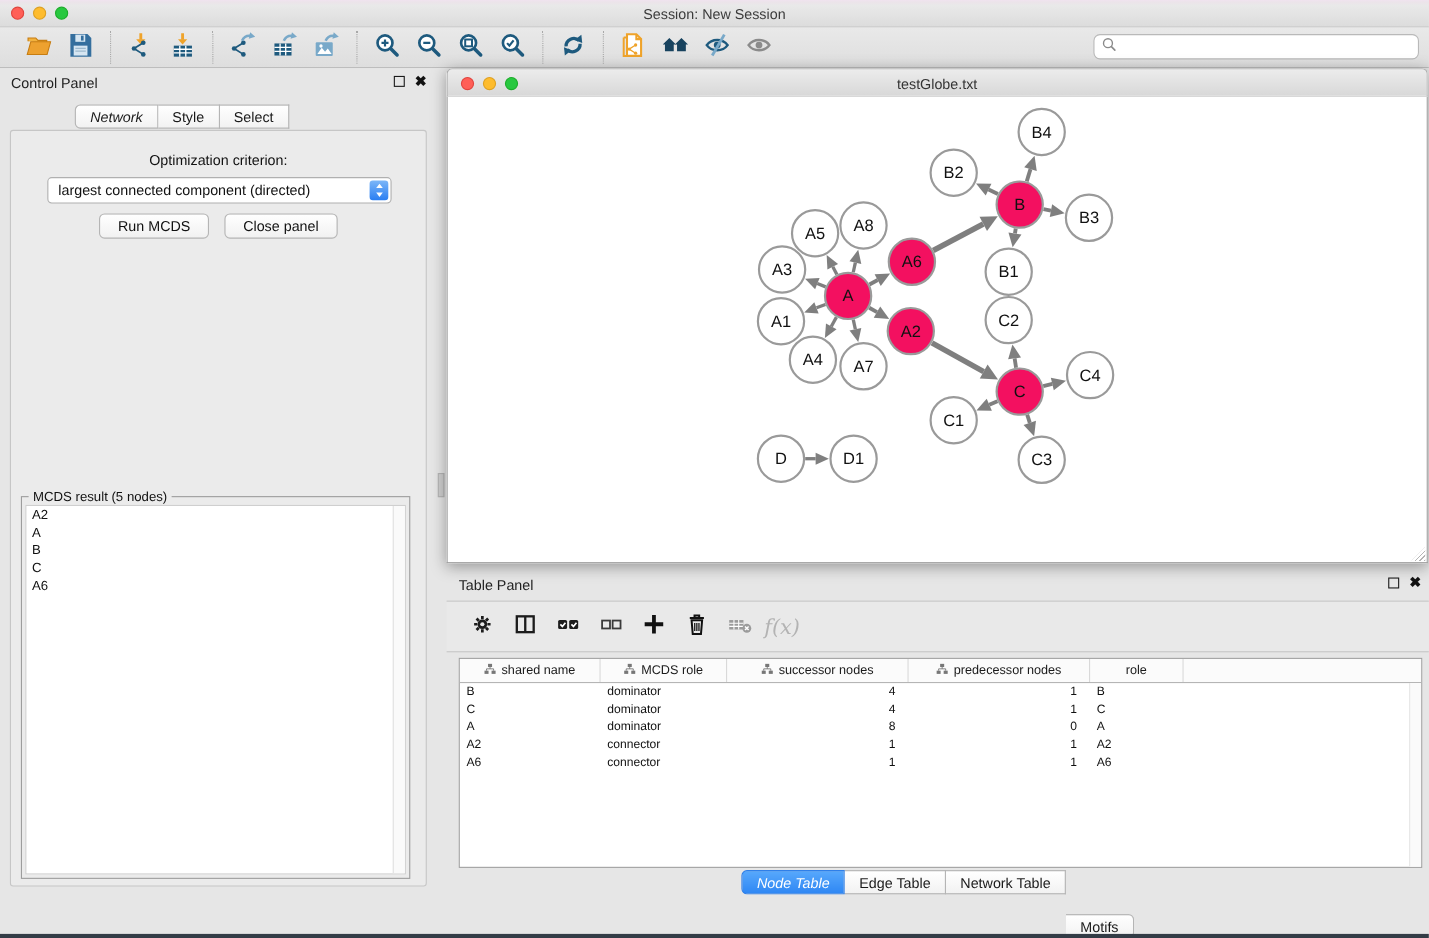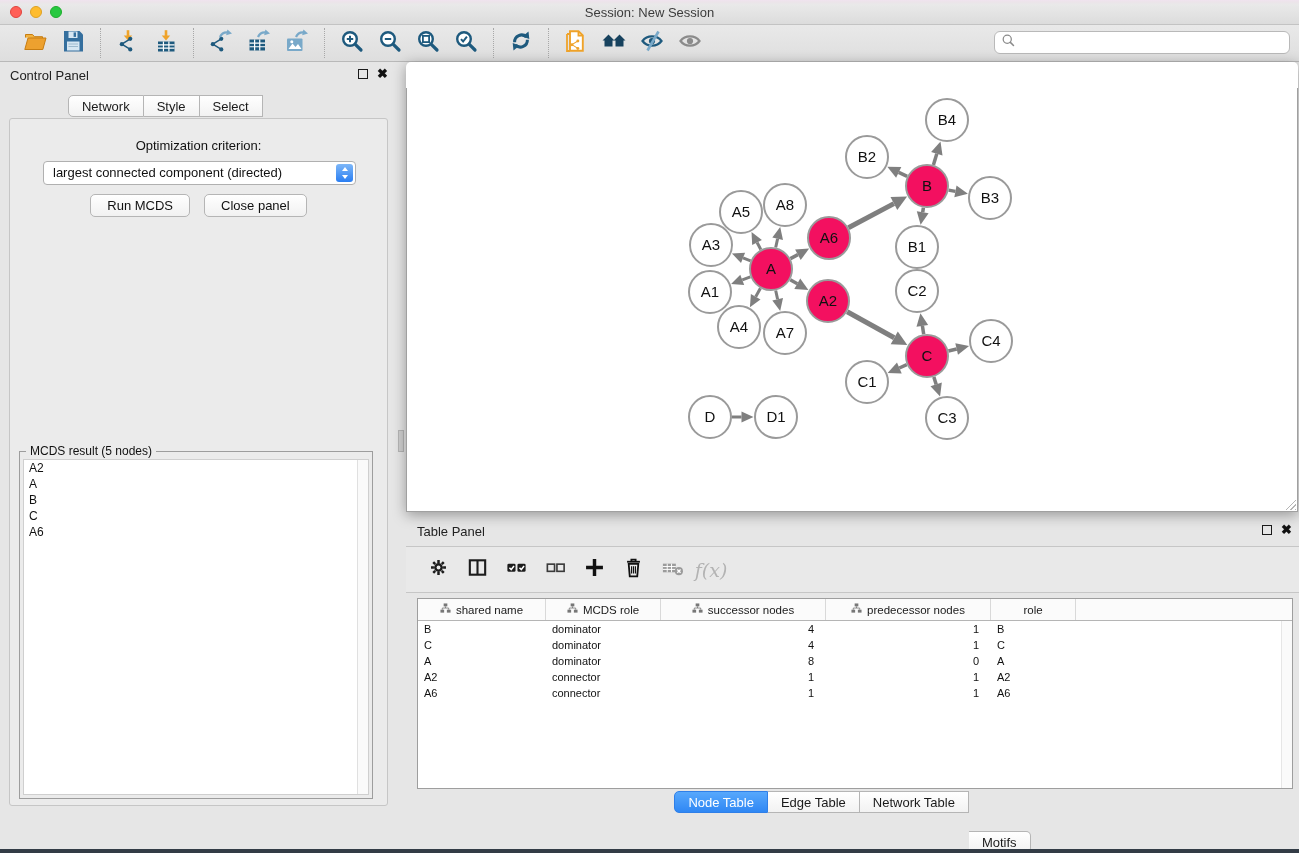--- a/index.html
+++ b/index.html
@@ -35,21 +35,21 @@
   
   #control-panel { position:absolute; left:0; top:0; width:396px; height:755px; }
   .panel-head { position:absolute; left:10px; right:8px; top:6px; height:18px; font-size:13px; color:#222; }
   .panel-head .wicons { position:absolute; right:0; top:1px; display:flex; gap:9px; align-items:center; }
   .float-box { width:10px; height:10px; border:1.6px solid #1a1a1a; display:inline-block; background:transparent; }
   .close-x { font-size:13px; font-weight:bold; color:#111; line-height:10px; }
   .segbar { display:flex; justify-content:center; }
   #cp-tabs { position:absolute; left:0; right:0; top:33px; }
   .seg { border:1px solid #b5b5b5; border-left-width:0; background:linear-gradient(#ffffff,#f2f2f2);
     color:#1a1a1a; font-size:13px; padding:3px 13px; height:22px; line-height:15px; }
-  .seg:first-child { border-left-width:1px; border-radius:5px 0 0 5px; }
+  .seg:first-child { border-left-width:1px; border-radius:5px 0 0 5px;font-style:italic; }
   .seg:last-child { border-radius:0 5px 5px 0;margin-top:40px; }
   .seg.active { background:linear-gradient(#57a8fc,#2f87f4); border-color:#2f7fe8; color:#fff; }
   #cp-content { position:absolute; left:9px; right:8px; top:56px; bottom:11px;
     background:#ebebeb; border:1px solid #c6c6c6; border-radius:3px; }
   #opt-label { position:absolute; left:0; right:0; top:19px; text-align:center; font-size:13px; color:#111; }
   #opt-select { position:absolute; left:33px; top:42px; width:313px; height:24px; background:#fff;
     border:1px solid #b0b0b0; border-radius:4px; font-size:13px; color:#111; line-height:22px; padding-left:9px; }
   #opt-select .stepper { position:absolute; right:2px; top:2px; bottom:2px; width:17px; border-radius:3px;
     background:linear-gradient(#7db7f8,#2a7ef2); display:flex; flex-direction:column; align-items:center; justify-content:center; }
   .chev { width:0; height:0; border-left:3.5px solid transparent; border-right:3.5px solid transparent; }
@@ -333,20 +333,28 @@
       </div>
     </div>
 
     <div id="divider">
         <div class="grip"></div>
       </div>
 
     <div id="right">
 
       <div id="net-window">
+        <div id="net-titlebar">
+          <div class="lights">
+            <div class="light red"></div>
+            <div class="light yellow"></div>
+            <div class="light green"></div>
+          </div>
+          <div id="net-title">testGlobe.txt</div>
+        </div>
         <div id="net-canvas">
           <svg id="graph-svg" width="890" height="422" viewBox="0 0 890 422">
               <g>
     <line x1="343.4" y1="188.8" x2="335.3" y2="191.8" stroke="#7f7f7f" stroke-width="3"></line>
     <polygon points="324.1,196.1 333.3,186.7 337.2,197.0" fill="#7f7f7f"></polygon>
               </g>
               <g>
     <line x1="343.6" y1="172.8" x2="336.0" y2="169.8" stroke="#7f7f7f" stroke-width="3"></line>
     <polygon points="324.9,165.4 338.1,164.7 334.0,174.9" fill="#7f7f7f"></polygon>
               </g>

